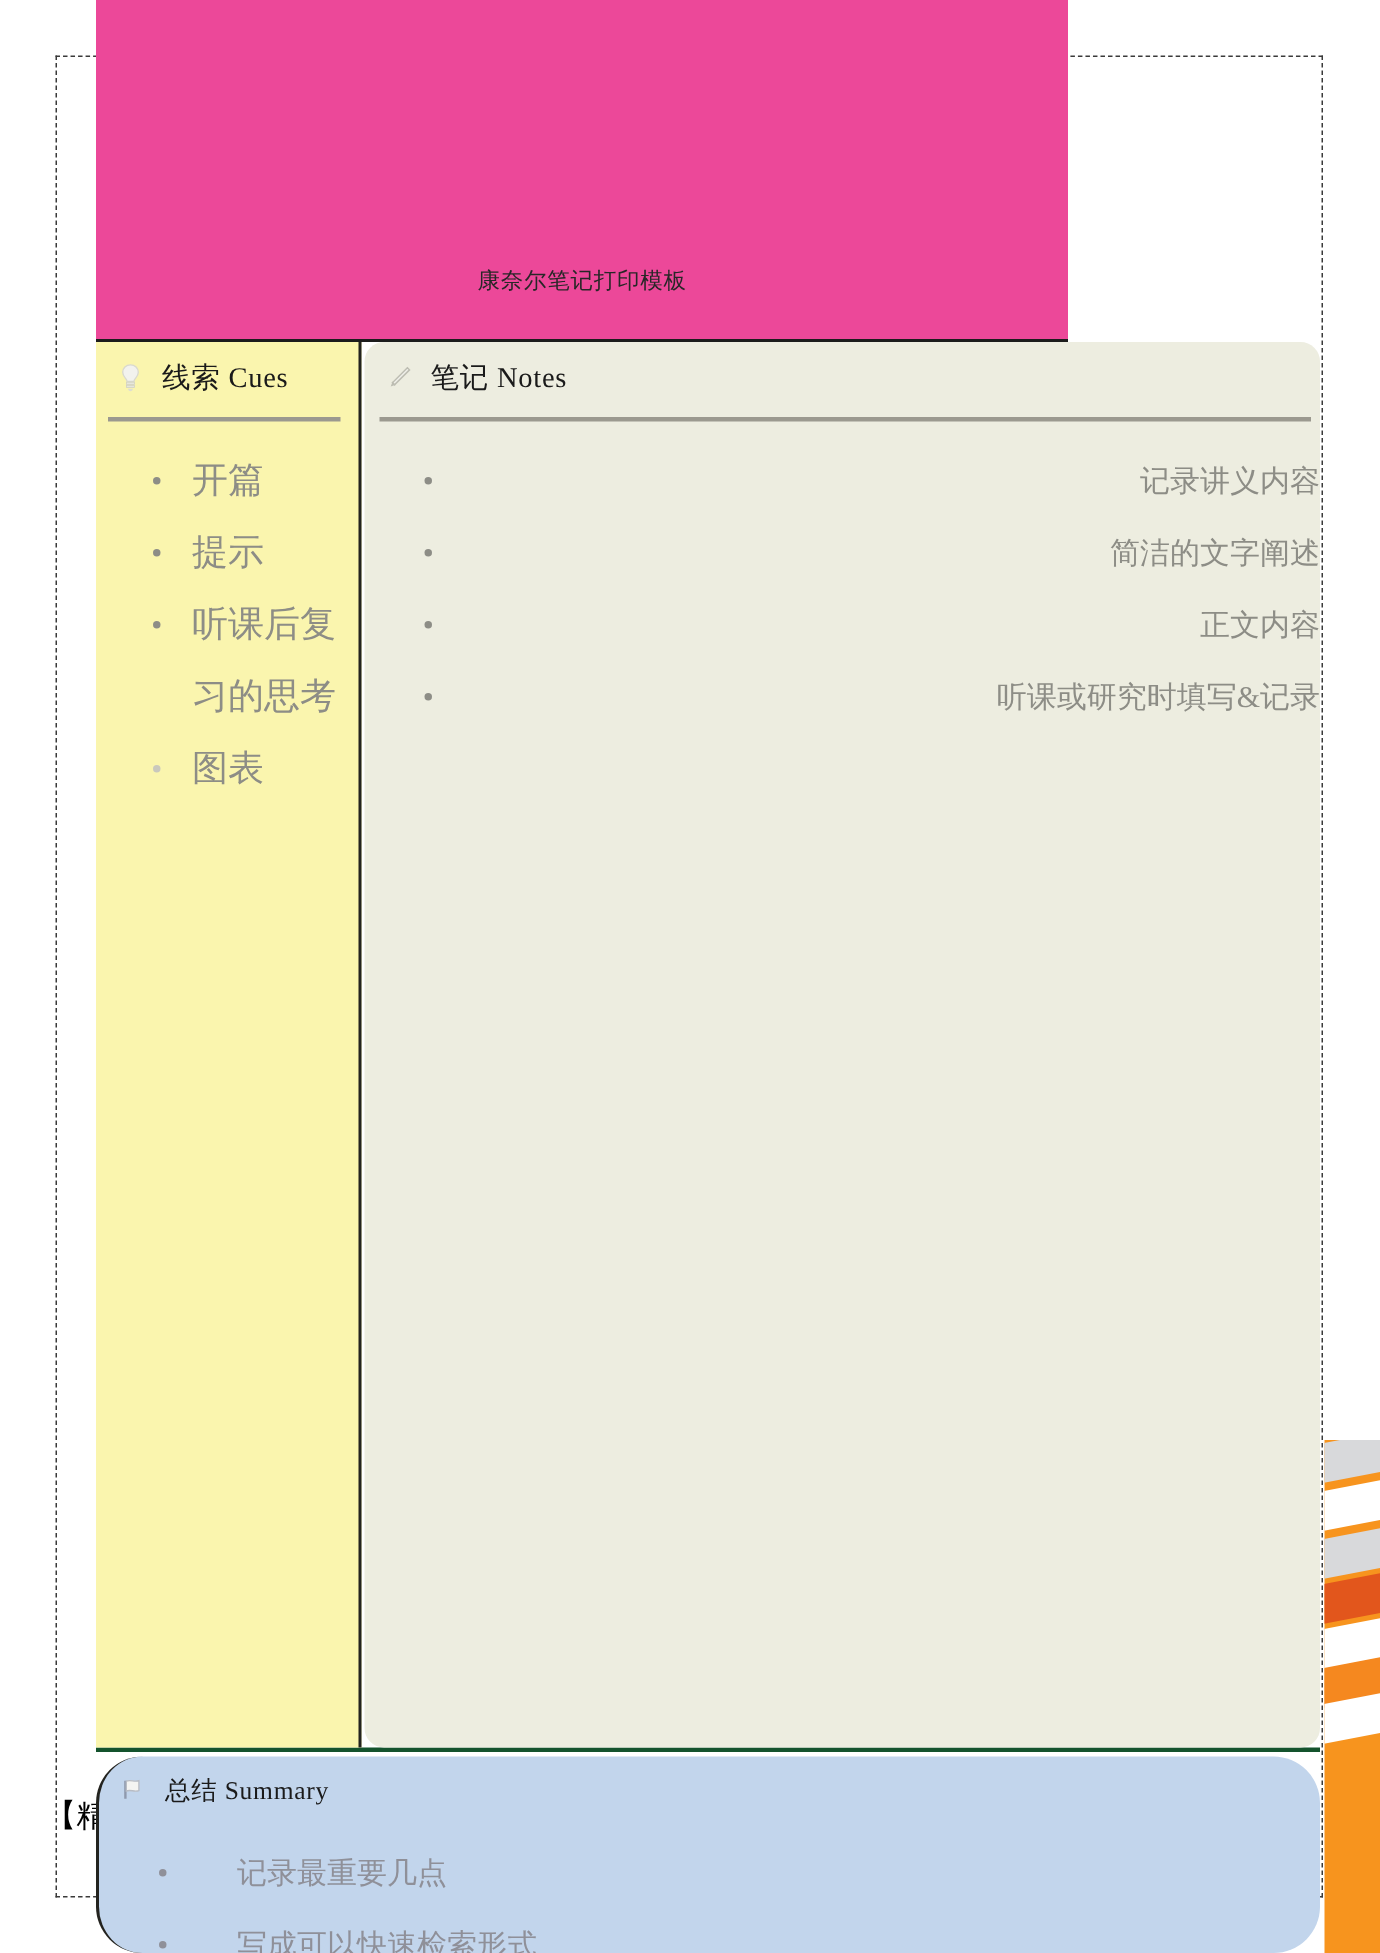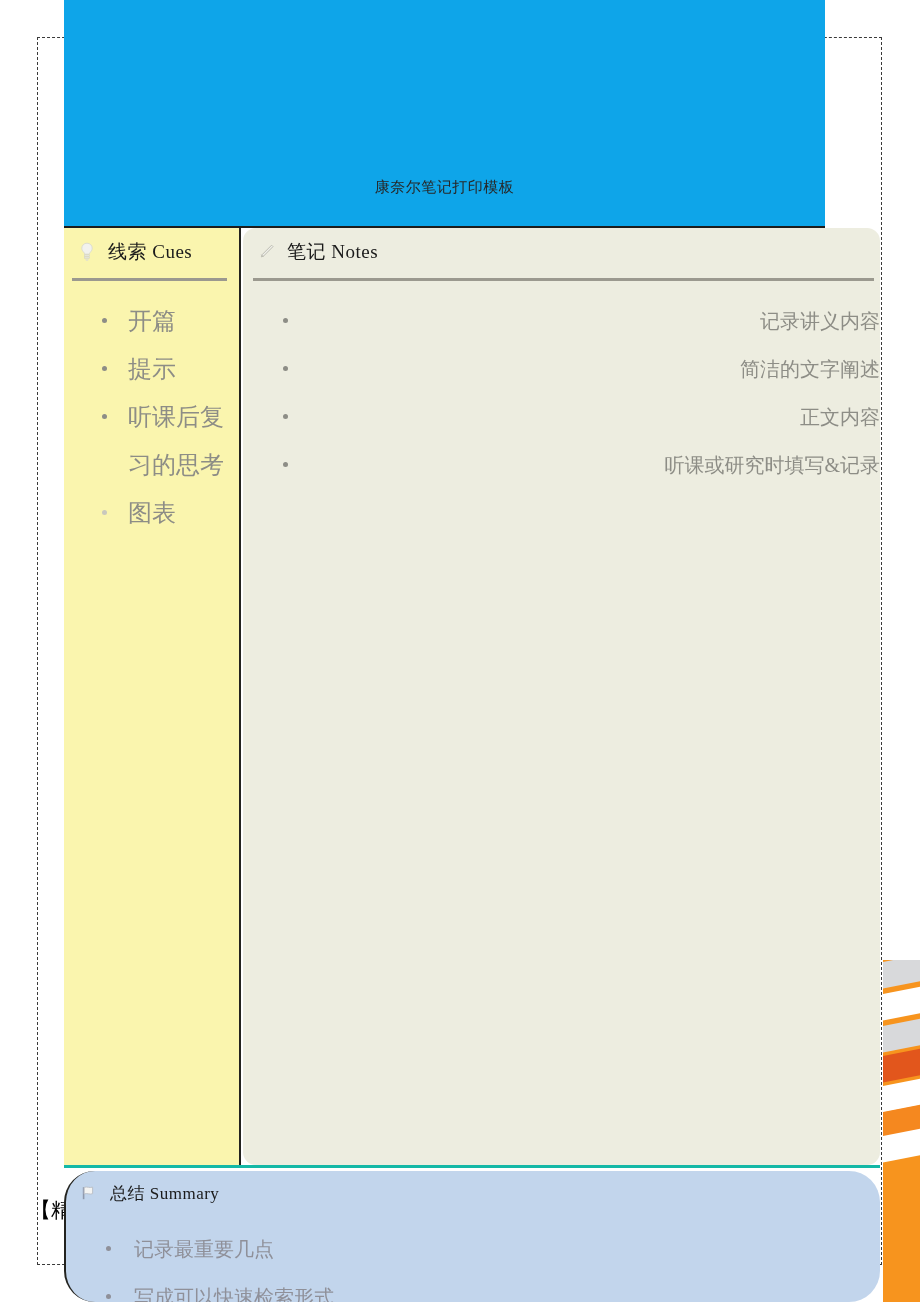--- a/index.html
+++ b/index.html
@@ -68,23 +68,23 @@
     width: 816px;
     height: 1302px;
     z-index: 3;
   }
 
   
   #title-band {
     position: absolute;
     left: 0;
     top: 0;
-    width: 761px;
+    width: 648px;
     height: 228px;
-    background: #0ea5e9;
+    background: #ec4899;
     border-bottom: 2px solid #1c1c1c;
     box-sizing: border-box;
   }
   #title-text {
     position: absolute;
     left: 0;
     right: 0;
     top: 178px;
     text-align: center;
     font-size: 15px;
@@ -93,21 +93,21 @@
     font-family: "DejaVu Sans", "Liberation Sans", sans-serif;
   }
 
   
   #main-area {
     position: absolute;
     left: 0;
     top: 228px;
     width: 816px;
     height: 940px;
-    border-bottom: 3px solid #14b8a6;
+    border-bottom: 3px solid #14532d;
     box-sizing: border-box;
   }
 
   #cues-col {
     position: absolute;
     left: 0;
     top: 0;
     width: 177px;
     height: 100%;
     background: #FAF5AE;
@@ -205,21 +205,21 @@
     border-left: 2px solid #23231f;
     box-sizing: border-box;
     border-radius: 31px;
   }
   #summary-area .sec-header { height: 44px; padding-left: 12px; }
   #summary-area .sec-label { font-size: 17px; }
   #summary-list { margin-top: 10px; }
   #summary-list li {
     font-size: 20px;
     line-height: 48px;
-    padding-left: 68px;
+    padding-left: 92px;
     color: #8f9099;
   }
   #summary-list li .dot { left: 40px; top: 21px; background: #8f9099; }
 </style>
 </head>
 <body>
 
 <div id="bg-text-left">【精</div>
 
 <div id="deco-orange">

